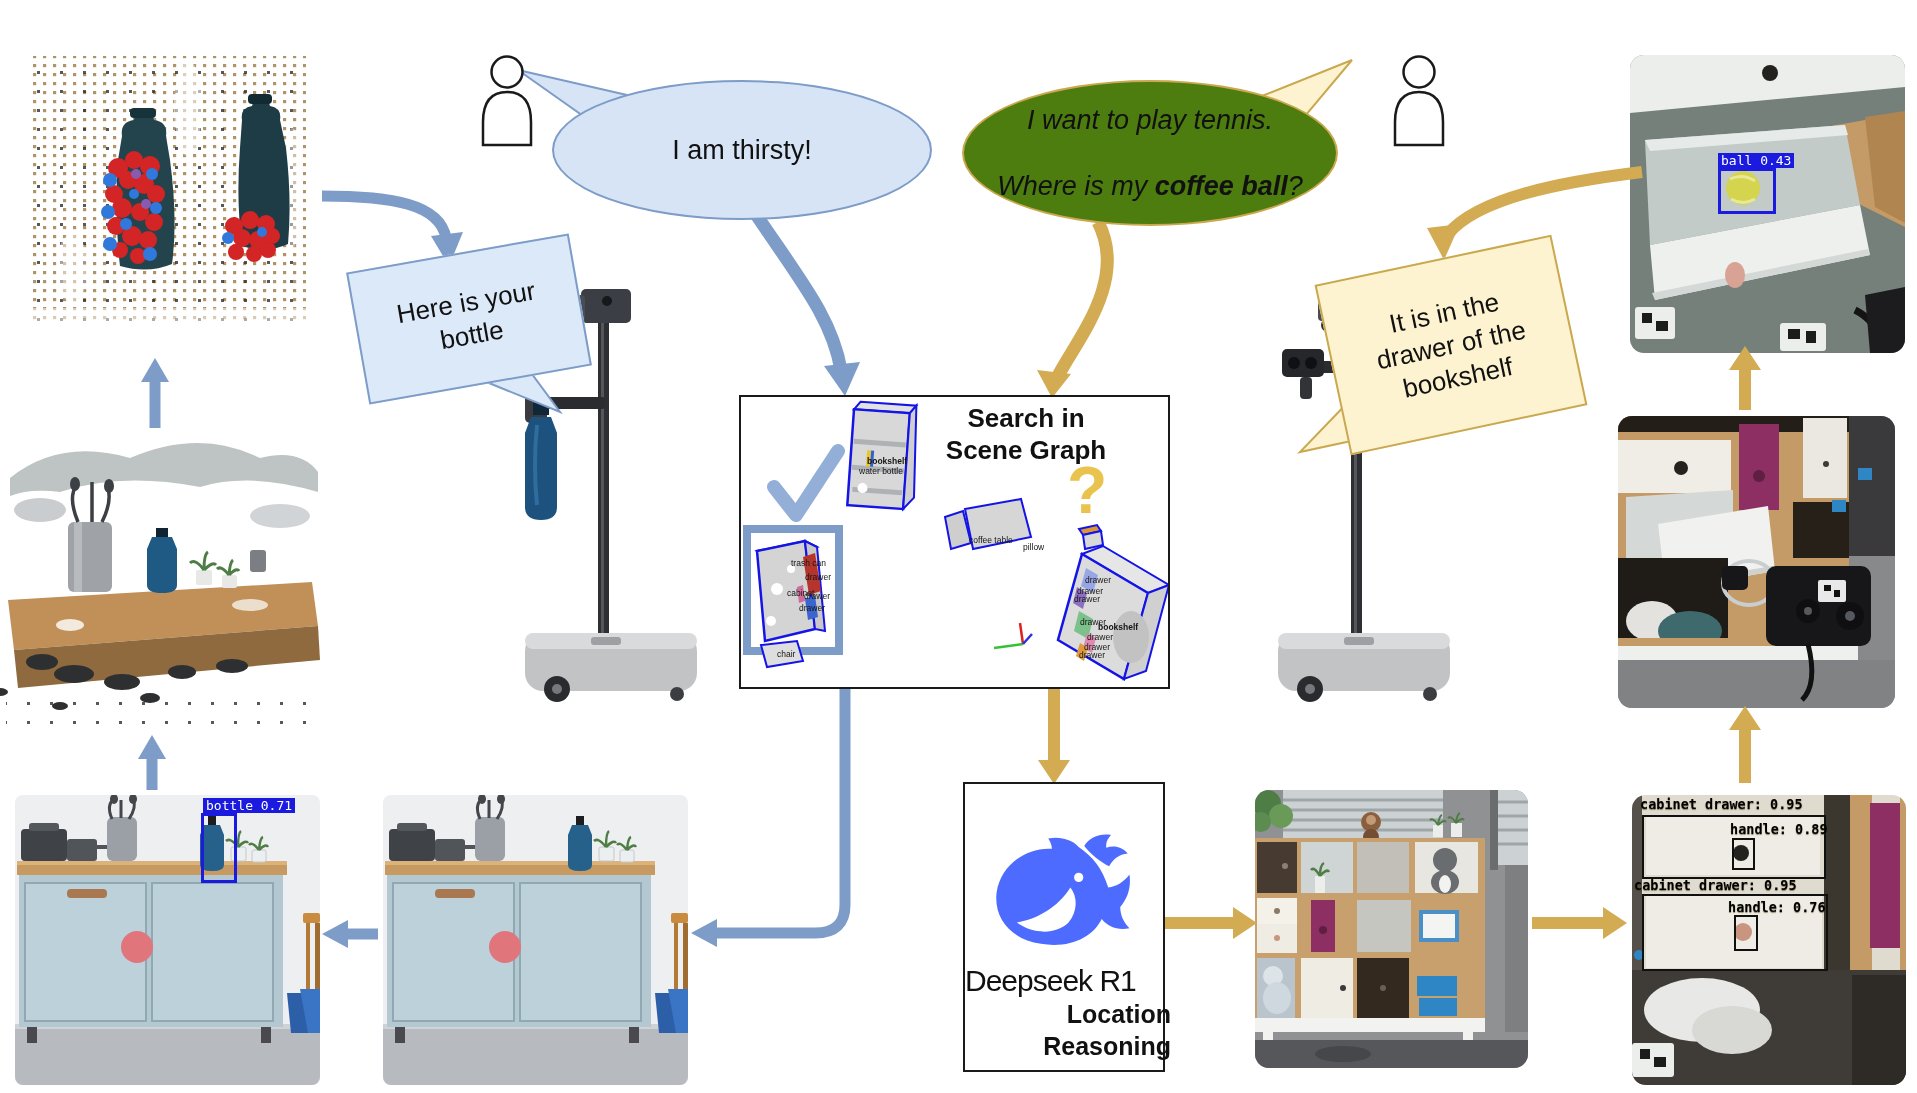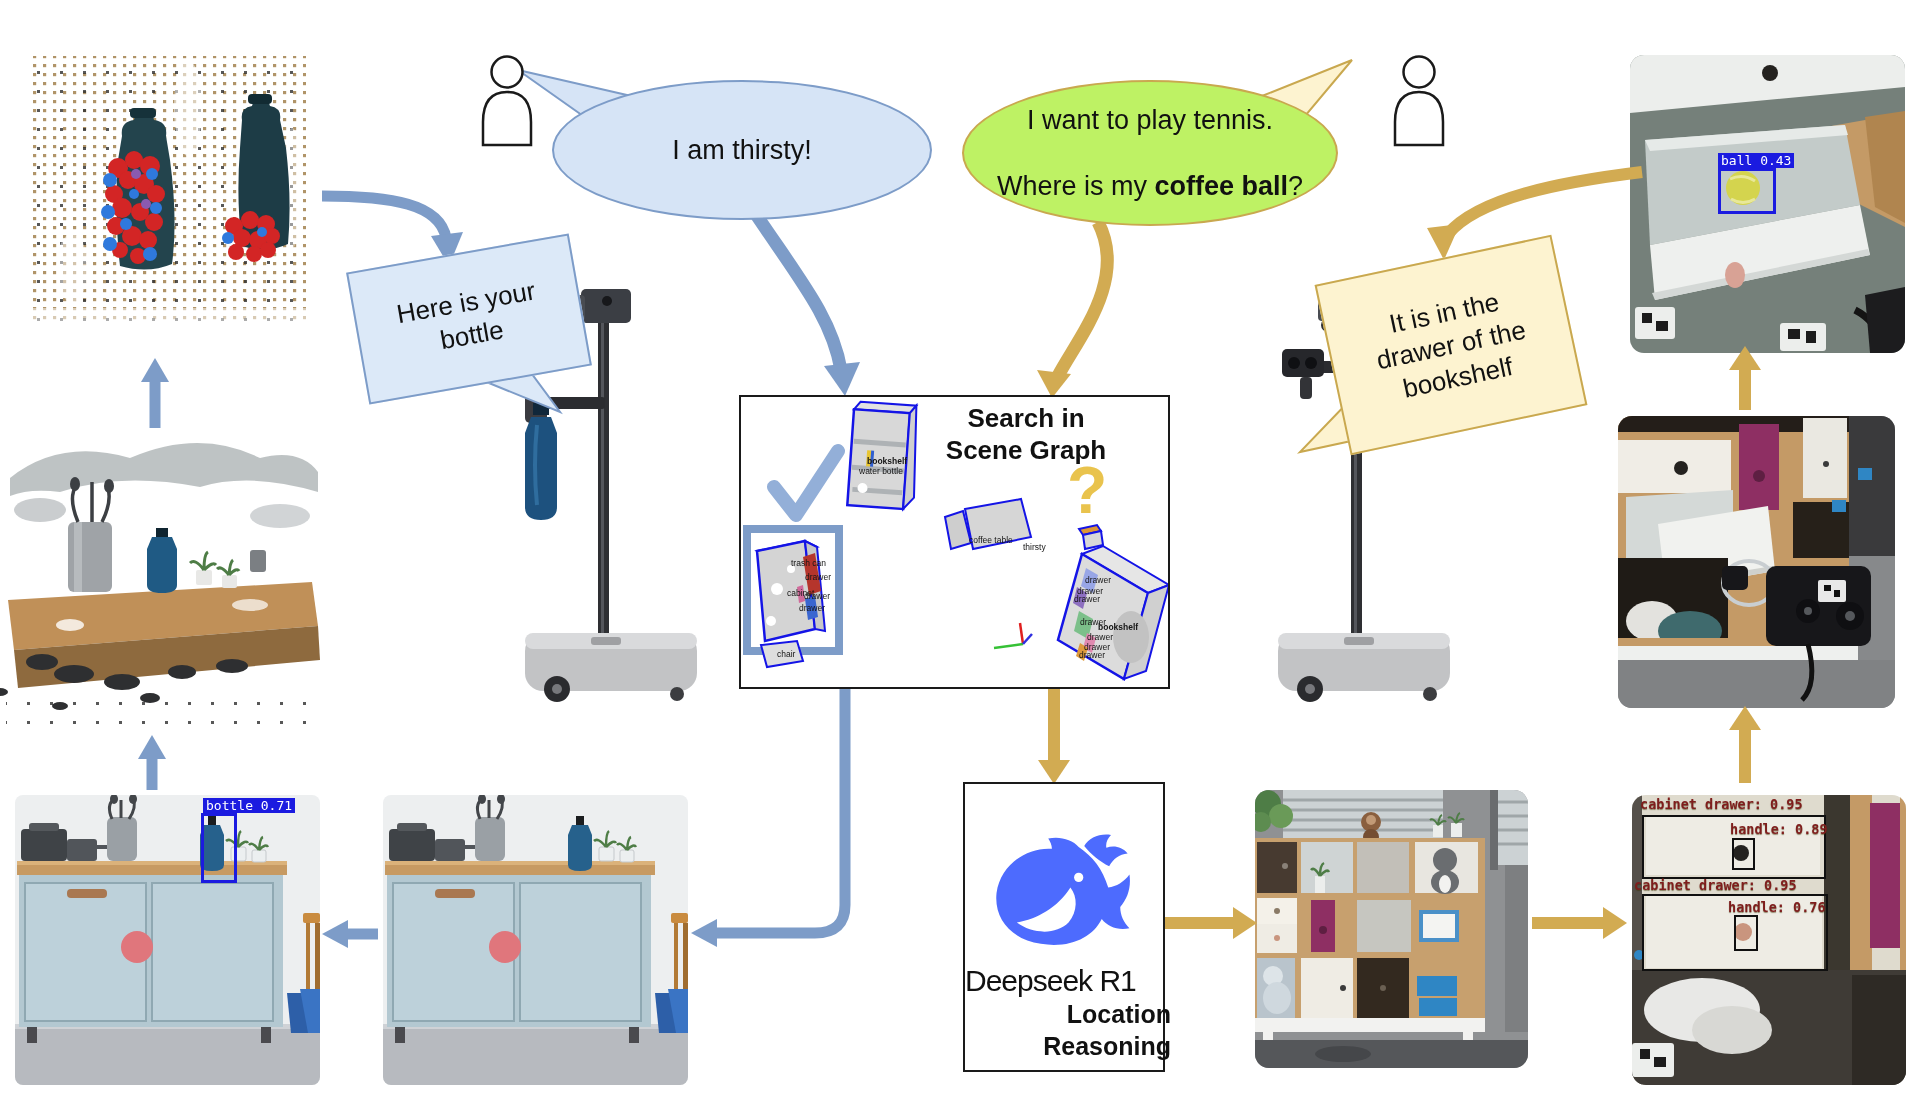--- a/index.html
+++ b/index.html
@@ -4,42 +4,42 @@
 <style>
   html,body{margin:0;padding:0;background:#fff;}
   #canvas{position:relative;width:1917px;height:1093px;background:#fff;overflow:hidden;
           font-family:"Liberation Sans",sans-serif;color:#111;}
   .abs{position:absolute;}
   svg{display:block;}
   
   .ellipse-bubble{border-radius:50%;display:flex;flex-direction:column;justify-content:center;
     align-items:center;text-align:center;font-size:27px;line-height:34px;z-index:4;gap:32px;}
   .blue-bubble{background:#d6e4f6;border:2.5px solid #7d9cc8;}
-  .yellow-bubble{background:#bef264;border:2.5px solid #c9a84f;}
+  .yellow-bubble{background:#4d7c0f;border:2.5px solid #c9a84f;font-style:italic;}
   .note{display:flex;flex-direction:column;justify-content:center;align-items:center;text-align:center;
     font-size:26px;line-height:33px;z-index:4;}
   .note-blue{background:#dce9f8;border:2px solid #7d9cc8;}
   .note-yellow{background:#fdf3d0;border:2px solid #c9a84f;}
   
   .frame-box{background:#fff;border:2px solid #1a1a1a;z-index:3;}
   .sg-title{position:absolute;left:170px;width:230px;text-align:center;font-weight:bold;font-size:26px;line-height:32px;}
   .sg-label{position:absolute;font-size:8.5px;line-height:1;white-space:nowrap;color:#151515;z-index:5;}
   .qmark{position:absolute;font-size:66px;font-weight:bold;color:#e9c34d;z-index:4;}
   
   .ds-title{position:absolute;left:0;width:100%;text-align:left;font-weight:normal;letter-spacing:-1px;font-size:30px;}
   .ds-sub{position:absolute;left:8px;width:100%;text-align:right;font-weight:bold;font-size:25px;}
   
   .photo{border-radius:14px;overflow:hidden;z-index:1;}
   .pc-img{overflow:hidden;z-index:1;}
   .kitchen{overflow:hidden;border-radius:8px;z-index:1;}
   
   .det-tag{position:absolute;background:#1b1be0;color:#fff;font-family:"DejaVu Sans Mono",monospace;
     font-size:13px;line-height:15px;padding:0 3px;white-space:nowrap;z-index:6;}
   .det-box{position:absolute;border:3px solid #1b1be0;z-index:6;}
-  .ylabel{position:absolute;color:#7f1d1d;font-family:"DejaVu Sans Mono",monospace;font-weight:bold;
+  .ylabel{position:absolute;color:#000000;font-family:"DejaVu Sans Mono",monospace;font-weight:bold;
     font-size:13.5px;white-space:nowrap;text-shadow:0 1px 1px rgba(60,50,0,.55);z-index:6;}
   .blk-box{position:absolute;border:2px solid #101010;z-index:5;}
   .arrow-layer{position:absolute;left:0;top:0;z-index:2;pointer-events:none;}
   .robot{z-index:1;}
 </style>
 </head>
 <body>
 
 <div id="canvas">
 
@@ -359,21 +359,21 @@
     </svg>
     <span class="sg-label" style="left:126px;top:60px;font-weight:bold">bookshelf</span>
     <span class="sg-label" style="left:118px;top:70px">water bottle</span>
     <span class="sg-label" style="left:50px;top:162px">trash can</span>
     <span class="sg-label" style="left:64px;top:176px">drawer</span>
     <span class="sg-label" style="left:46px;top:192px">cabinet</span>
     <span class="sg-label" style="left:63px;top:195px">drawer</span>
     <span class="sg-label" style="left:58px;top:207px">drawer</span>
     <span class="sg-label" style="left:36px;top:253px">chair</span>
     <span class="sg-label" style="left:228px;top:139px">coffee table</span>
-    <span class="sg-label" style="left:282px;top:146px">thirsty</span>
+    <span class="sg-label" style="left:282px;top:146px">pillow</span>
     <span class="sg-label" style="left:344px;top:179px">drawer</span>
     <span class="sg-label" style="left:336px;top:190px">drawer</span>
     <span class="sg-label" style="left:333px;top:198px">drawer</span>
     <span class="sg-label" style="left:339px;top:221px">drawer</span>
     <span class="sg-label" style="left:357px;top:226px;font-weight:bold">bookshelf</span>
     <span class="sg-label" style="left:346px;top:236px">drawer</span>
     <span class="sg-label" style="left:343px;top:246px">drawer</span>
     <span class="sg-label" style="left:338px;top:254px">drawer</span>
   </div>
 

